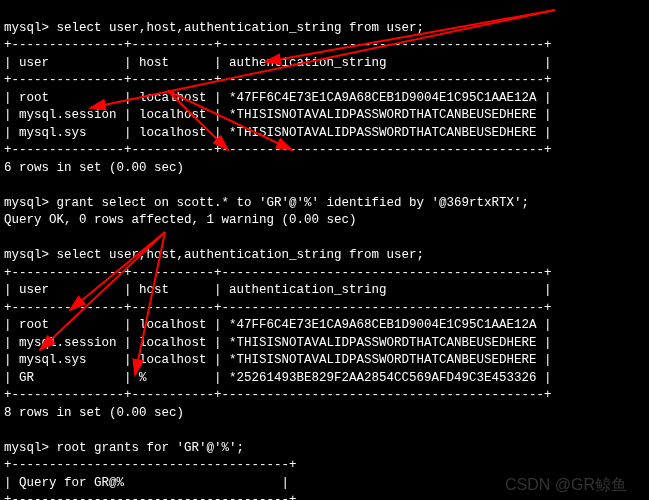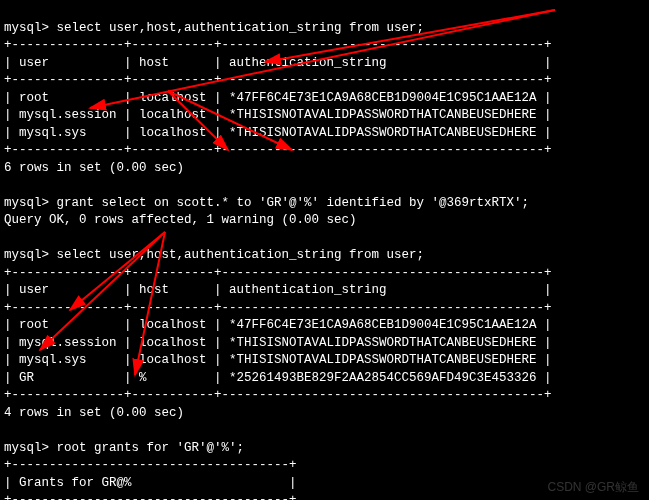--- a/index.html
+++ b/index.html
@@ -1,17 +1,17 @@
 <!DOCTYPE html>
 <html><head>
 <meta charset="utf-8">
 <style>
   html,body{margin:0;padding:0;background:#000;color:#fff;font-family:Consolas,"Courier New",monospace;font-size:12.5px;line-height:1.4;width:649px;height:500px;overflow:hidden}
   .term{padding:2px 4px;white-space:pre;position:relative}
-  .watermark{position:absolute;right:10px;bottom:4px;color:rgba(200,200,200,0.25);font-size:12px;font-family:sans-serif}
+  .watermark{position:absolute;right:22px;bottom:4px;color:rgba(200,200,200,0.25);font-size:16px;font-family:sans-serif}
   svg.arrows{position:absolute;left:0;top:0;pointer-events:none}
 </style>
 </head>
 <body>
 
 <div class="term">
 <span>mysql&gt;</span> <span>select user,host,authentication_string from user;</span>
 <span>+---------------+-----------+-------------------------------------------+</span>
 <span>| user          | host      | authentication_string                     |</span>
 <span>+---------------+-----------+-------------------------------------------+</span>
@@ -26,25 +26,25 @@
 
 <span>mysql&gt;</span> <span>select user,host,authentication_string from user;</span>
 <span>+---------------+-----------+-------------------------------------------+</span>
 <span>| user          | host      | authentication_string                     |</span>
 <span>+---------------+-----------+-------------------------------------------+</span>
 <span>| root          | localhost | *47FF6C4E73E1CA9A68CEB1D9004E1C95C1AAE12A |</span>
 <span>| mysql.session | localhost | *THISISNOTAVALIDPASSWORDTHATCANBEUSEDHERE |</span>
 <span>| mysql.sys     | localhost | *THISISNOTAVALIDPASSWORDTHATCANBEUSEDHERE |</span>
 <span>| GR            | %         | *25261493BE829F2AA2854CC569AFD49C3E453326 |</span>
 <span>+---------------+-----------+-------------------------------------------+</span>
-<span>4 rows in set (0.00 sec)</span>
+<span>8 rows in set (0.00 sec)</span>
 
 <span>mysql&gt;</span> <span>root grants for 'GR'@'%';</span>
 <span>+-------------------------------------+</span>
-<span>| Grants for GR@%                     |</span>
+<span>| Query for GR@%                     |</span>
 <span>+-------------------------------------+</span>
 
 
 
 
 
  
 </div>
 
 <svg class="arrows" width="649" height="500">

